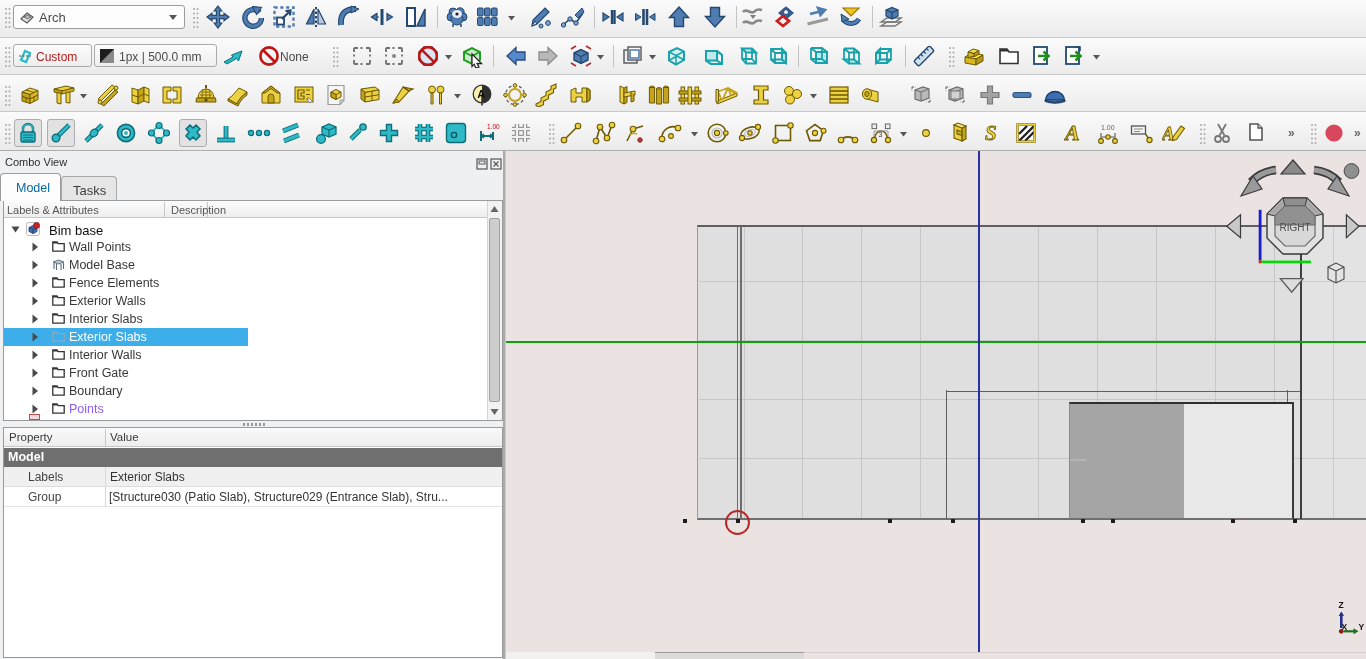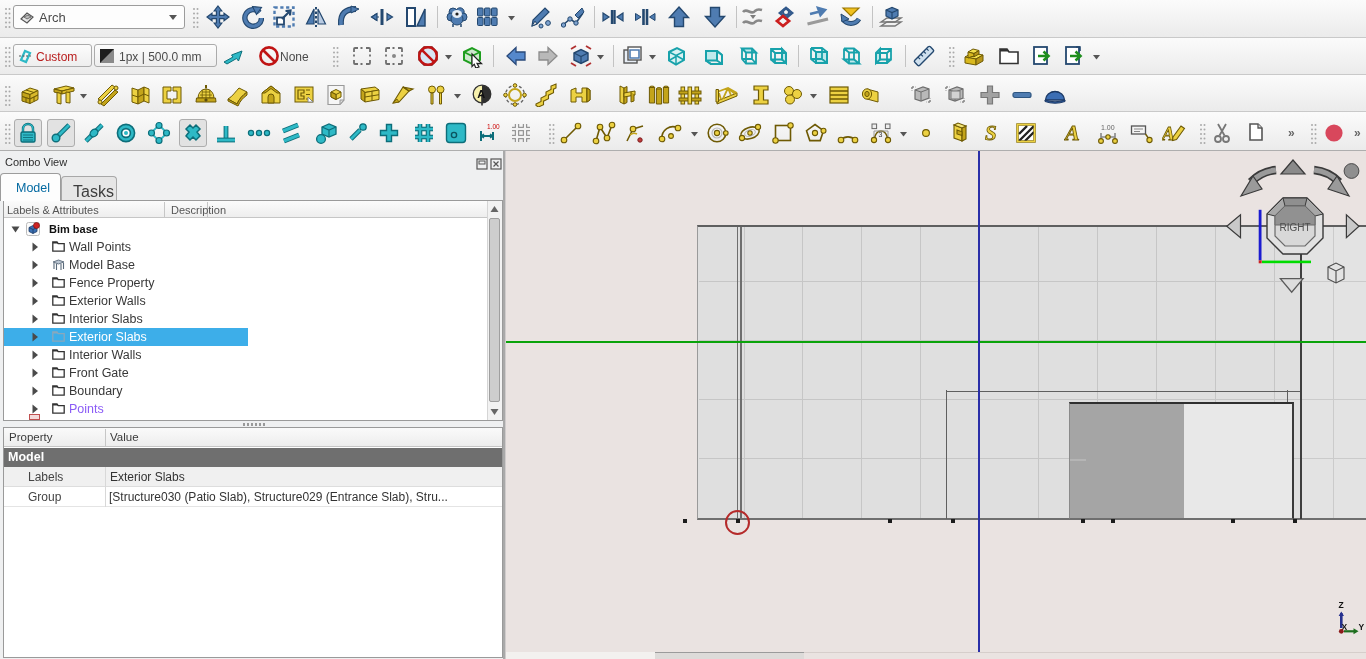--- a/index.html
+++ b/index.html
@@ -818,38 +818,38 @@
     <rect x="1" y="1" width="10" height="10" fill="none" stroke="#555" stroke-width="1.2"></rect>
     <rect x="3" y="3" width="6" height="3" fill="none" stroke="#555" stroke-width="1"></rect>
   </svg>
 <svg style="position:absolute;left:490px;top:158px" width="12" height="12" viewBox="0 0 12 12">
     <rect x="1" y="1" width="10" height="10" fill="none" stroke="#555" stroke-width="1.2"></rect>
     <path d="M3.5 3.5 L8.5 8.5 M8.5 3.5 L3.5 8.5" stroke="#555" stroke-width="1.2"></path>
   </svg>
 <div class="ab" style="left:0;top:173px;width:61px;height:28px;background:#fdfdfd;border:1px solid #9c9c9c;border-bottom:none;border-radius:4px 4px 0 0;z-index:3"></div>
 <div class="ab" style="left:61px;top:176px;width:56px;height:25px;background:#e6e6e6;border:1px solid #a8a8a8;border-bottom:none;border-radius:4px 4px 0 0"></div>
 <div class="ab" style="left:16px;top:181px;font-size:12.5px;color:#0369a1;z-index:4">Model</div>
-<div class="ab" style="left:73px;top:183px;font-size:16px;color:#3e3e3e">Tasks</div>
+<div class="ab" style="left:73px;top:183px;font-size:13px;color:#3e3e3e">Tasks</div>
 <div class="ab" style="left:3px;top:200px;width:500px;height:221px;background:#fff;border:1px solid #9a9a9a"></div>
 <div class="ab" style="left:4px;top:201px;width:483px;height:17px;background:linear-gradient(#fbfbfb,#eee);border-bottom:1px solid #c6c6c6"></div>
 <div class="ab" style="left:164px;top:202px;width:1px;height:15px;background:#c6c6c6"></div>
 <div class="ab" style="left:207px;top:202px;width:1px;height:15px;background:#c6c6c6"></div>
 <div class="ab" style="left:7px;top:204px;font-size:11px;color:#555">Labels &amp; Attributes</div>
 <div class="ab" style="left:171px;top:204px;font-size:11px;color:#555">Description</div>
 <div class="ab" style="left:4px;top:328px;width:244px;height:18px;background:#3daee9"></div>
 <svg style="position:absolute;left:11px;top:225px" width="9" height="8" viewBox="0 0 9 8">
     <path d="M0.5 1.5 L8.5 1.5 L4.5 7.5 Z" fill="#4a4a4a"></path>
   </svg>
 <svg style="position:absolute;left:26px;top:222px" width="14" height="14" viewBox="0 0 14 14">
     <rect x="0.5" y="0.5" width="13" height="13" rx="2" fill="#fbfbfb" stroke="#bbb"></rect>
     <path d="M3 5.5 L7 3.5 L11 5.5 L11 9.5 L7 11.5 L3 9.5 Z" fill="#3a6fb2" stroke="#1d3a66" stroke-width="0.8"></path>
     <path d="M3 5.5 L7 7.5 L11 5.5 M7 7.5 L7 11.5" stroke="#1d3a66" stroke-width="0.8" fill="none"></path>
     <circle cx="10.5" cy="3.5" r="3" fill="#cc2222" stroke="#7c1111" stroke-width="0.7"></circle>
   </svg>
-<div class="ab" style="left:49px;top:223px;font-size:11px;font-weight:bold;color:#111">Bim base</div>
+<div class="ab" style="left:49px;top:223px;font-size:13px;font-weight:normal;color:#111">Bim base</div>
 <svg style="position:absolute;left:31px;top:242px" width="8" height="10" viewBox="0 0 8 10">
     <path d="M1.5 0.5 L7 5 L1.5 9.5 Z" fill="#4a4a4a"></path>
   </svg>
 <svg style="position:absolute;left:52px;top:241px" width="13" height="11" viewBox="0 0 13 11">
     <path d="M0.8 1 H5 L6.2 2.6 H12.2 V10.2 H0.8 Z" fill="#fff" stroke="#333" stroke-width="1.3"></path>
     <path d="M0.8 1 H5 L6 2.4 H0.8 Z" fill="#333"></path>
   </svg>
 <div class="ab" style="left:69px;top:240px;font-size:12.5px;color:#383838">Wall Points</div>
 <svg style="position:absolute;left:31px;top:260px" width="8" height="10" viewBox="0 0 8 10">
     <path d="M1.5 0.5 L7 5 L1.5 9.5 Z" fill="#4a4a4a"></path>
@@ -859,21 +859,21 @@
     <path d="M2 4 V10 M4.5 4.8 V11 M9 4.8 V11 M11.5 4 V10" stroke="#5a6a7a" stroke-width="1.1"></path>
   </svg>
 <div class="ab" style="left:69px;top:258px;font-size:12.5px;color:#383838">Model Base</div>
 <svg style="position:absolute;left:31px;top:278px" width="8" height="10" viewBox="0 0 8 10">
     <path d="M1.5 0.5 L7 5 L1.5 9.5 Z" fill="#4a4a4a"></path>
   </svg>
 <svg style="position:absolute;left:52px;top:277px" width="13" height="11" viewBox="0 0 13 11">
     <path d="M0.8 1 H5 L6.2 2.6 H12.2 V10.2 H0.8 Z" fill="#fff" stroke="#333" stroke-width="1.3"></path>
     <path d="M0.8 1 H5 L6 2.4 H0.8 Z" fill="#333"></path>
   </svg>
-<div class="ab" style="left:69px;top:276px;font-size:12.5px;color:#383838">Fence Property</div>
+<div class="ab" style="left:69px;top:276px;font-size:12.5px;color:#383838">Fence Elements</div>
 <svg style="position:absolute;left:31px;top:296px" width="8" height="10" viewBox="0 0 8 10">
     <path d="M1.5 0.5 L7 5 L1.5 9.5 Z" fill="#4a4a4a"></path>
   </svg>
 <svg style="position:absolute;left:52px;top:295px" width="13" height="11" viewBox="0 0 13 11">
     <path d="M0.8 1 H5 L6.2 2.6 H12.2 V10.2 H0.8 Z" fill="#fff" stroke="#333" stroke-width="1.3"></path>
     <path d="M0.8 1 H5 L6 2.4 H0.8 Z" fill="#333"></path>
   </svg>
 <div class="ab" style="left:69px;top:294px;font-size:12.5px;color:#383838">Exterior Walls</div>
 <svg style="position:absolute;left:31px;top:314px" width="8" height="10" viewBox="0 0 8 10">
     <path d="M1.5 0.5 L7 5 L1.5 9.5 Z" fill="#4a4a4a"></path>

